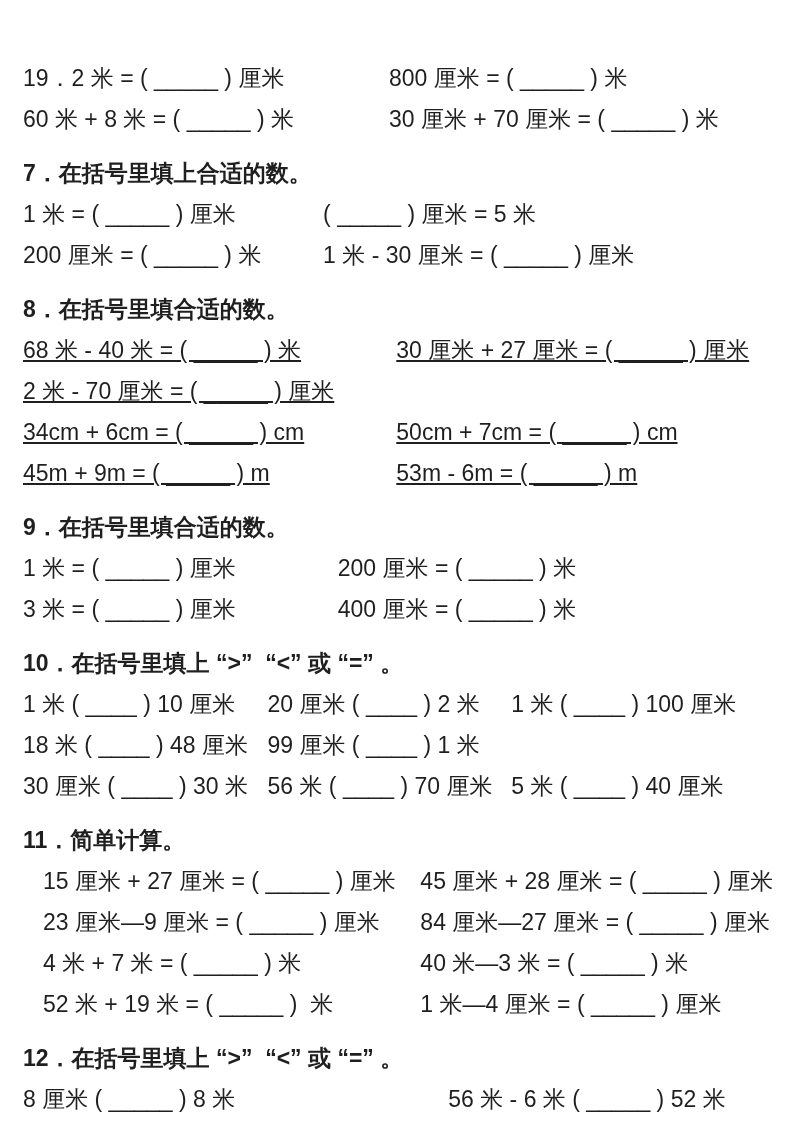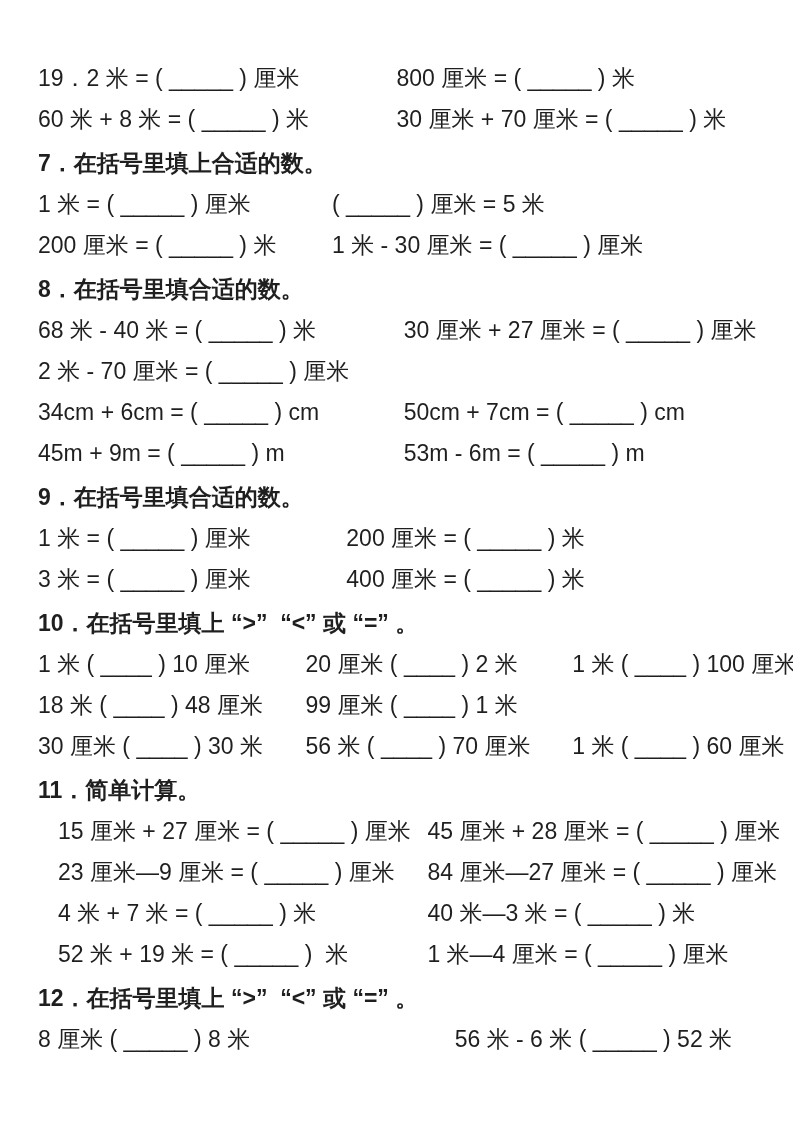--- a/index.html
+++ b/index.html
@@ -3,46 +3,46 @@
 <meta charset="utf-8">
 <style>
   * { margin: 0; padding: 0; box-sizing: border-box; }
   html, body { background: #ffffff; }
   .page {
     position: relative;
     width: 793px;
     height: 1122px;
     margin: 0 auto;
     background: #ffffff;
-    padding: 58px 38px 0 38px;
+    padding: 58px 38px 0 23px;
     font-family: "Liberation Sans", "DejaVu Sans", sans-serif;
     color: #1f1f1f;
     overflow: hidden;
   }
   .row {
     display: grid;
     height: 41px;
     align-items: center;
     font-size: 23px;
     line-height: 41px;
   }
   .cell { white-space: pre; overflow: visible; }
   
   .split50 { grid-template-columns: 50% 50%; }
   .split41 { grid-template-columns: 41% 59%; }
-  .split51 { grid-template-columns: 51% 49%; }
+  .split51 { grid-template-columns: 51% 49%; text-decoration: underline; }
   .split43 { grid-template-columns: 43% 57%; }
   .split53 { grid-template-columns: 53% 47%; margin-left: 20px; }
   .split57 { grid-template-columns: 57% 43%; gap: 8px; }
-  .three   { grid-template-columns: 33.4% 33.3% 33.3%; gap: 28px; }
+  .three   { grid-template-columns: 33.4% 33.3% 33.3%; }
   .heading {
     display: flex;
     align-items: center;
     height: 41px;
-    margin-top: 3px;
+    margin-top: 13px;
     font-size: 23px;
     font-weight: 700;
     line-height: 41px;
     white-space: pre;
   }
 </style>
 </head>
 <body>
 
 <div class="page">
@@ -99,21 +99,21 @@
     <span class="cell">20 厘米 ( ____ ) 2 米</span>
     <span class="cell">1 米 ( ____ ) 100 厘米</span>
   </div>
   <div class="row three">
     <span class="cell">18 米 ( ____ ) 48 厘米</span>
     <span class="cell">99 厘米 ( ____ ) 1 米</span>
   </div>
   <div class="row three">
     <span class="cell">30 厘米 ( ____ ) 30 米</span>
     <span class="cell">56 米 ( ____ ) 70 厘米</span>
-    <span class="cell">1 米 ( ____ ) 60 厘米</span>
+    <span class="cell">5 米 ( ____ ) 40 厘米</span>
   </div>
 
   <div class="heading">11．简单计算。</div>
   <div class="row split53">
     <span class="cell">15 厘米 + 27 厘米 = ( _____ ) 厘米</span>
     <span class="cell">45 厘米 + 28 厘米 = ( _____ ) 厘米</span>
   </div>
   <div class="row split53">
     <span class="cell">23 厘米—9 厘米 = ( _____ ) 厘米</span>
     <span class="cell">84 厘米—27 厘米 = ( _____ ) 厘米</span>

